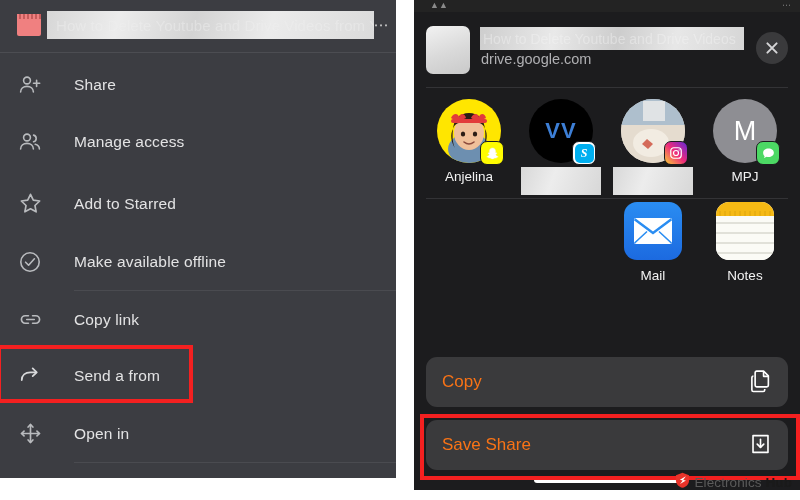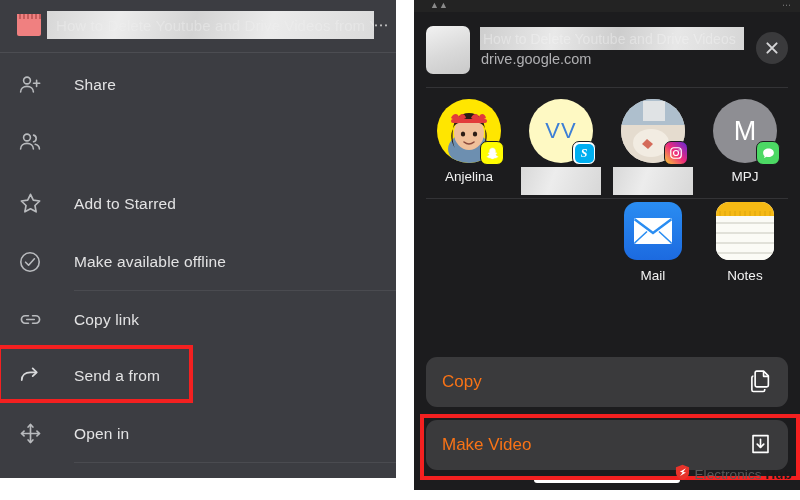--- a/index.html
+++ b/index.html
@@ -211,21 +211,21 @@
     border: 4px solid #f42020; pointer-events: none;
   }
   #home-indicator {
     position: absolute; left: 50%; transform: translateX(-50%);
     bottom: 7px; width: 146px; height: 6px;
     background: #ffffff; border-radius: 3px;
   }
 
   
   #watermark {
-    position: absolute; right: 8px; bottom: 16px;
+    position: absolute; right: 8px; bottom: 8px;
     display: flex; align-items: center; gap: 4px;
   }
   #watermark .wm-text {
     font-size: 13.5px; color: #5a5a5a; letter-spacing: .1px;
   }
   #watermark .wm-text b { color: #1a1a1a; font-weight: 700; }
 </style>
 </head>
 <body>
 
@@ -257,20 +257,21 @@
 
     <div class="menu-item" style="top:113px">
       <span class="menu-icon">
         <svg width="24" height="24" viewBox="0 0 24 24" fill="none" stroke="#b9bbbe" stroke-width="1.6" stroke-linecap="round" stroke-linejoin="round">
           <circle cx="9" cy="7.5" r="3.4"></circle>
           <path d="M2.6 19c0-3.6 2.9-5.6 6.4-5.6s6.4 2 6.4 5.6"></path>
           <path d="M15.6 5.1a3.4 3.4 0 0 1 0 6.6"></path>
           <path d="M17.2 14.2c2.4.6 4.2 2.3 4.2 4.8"></path>
         </svg>
       </span>
+      <span class="menu-label">Manage access</span>
     </div>
 
     <div class="menu-item" style="top:175px">
       <span class="menu-icon">
         <svg width="25" height="25" viewBox="0 0 24 24" fill="none" stroke="#b9bbbe" stroke-width="1.6" stroke-linecap="round" stroke-linejoin="round">
           <path d="M12 3.2l2.7 5.6 6.1.8-4.5 4.3 1.1 6.1-5.4-2.9-5.4 2.9 1.1-6.1L3.2 9.6l6.1-.8z"></path>
         </svg>
       </span>
       <span class="menu-label">Add to Starred</span>
     </div>
@@ -374,21 +375,21 @@
               <svg width="15" height="15" viewBox="0 0 24 24" fill="#ffffff" stroke="#f0efe0" stroke-width=".6">
                 <path d="M12 3c3.2 0 5 2.2 5 5.3 0 1.3-.2 2.3.4 2.6.5.3 1.4-.2 1.8.3.4.6-.4 1.3-1.6 1.8-.5.2-.5.5-.3.9.8 1.6 2.2 2.6 3.5 2.9.5.1.5.6.1.8-.8.4-2 .5-2.4.8-.2.2-.1.8-.5 1-.5.2-1.6-.2-2.7 0-1 .2-1.7 1.3-3.3 1.3s-2.3-1.1-3.3-1.3c-1.1-.2-2.2.2-2.7 0-.4-.2-.3-.8-.5-1-.4-.3-1.6-.4-2.4-.8-.4-.2-.4-.7.1-.8 1.3-.3 2.7-1.3 3.5-2.9.2-.4.2-.7-.3-.9-1.2-.5-2-1.2-1.6-1.8.4-.5 1.3 0 1.8-.3.6-.3.4-1.3.4-2.6C7 5.2 8.8 3 12 3z"></path>
               </svg>
             </div>
           </div>
           <div class="contact-name">Anjelina</div>
         </div>
 
         <div class="contact" style="left:104px">
           <div class="contact-av-wrap">
-            <div class="contact-av" style="background:#fef9c3;color:#3d7fd6;font-size:22px;font-weight:400;letter-spacing:1px">
+            <div class="contact-av" style="background:#000000;color:#3d7fd6;font-size:22px;font-weight:700;letter-spacing:1px">
               <span>VV</span>
             </div>
             <div class="badge" style="background:#ffffff">
               <span style="width:19px;height:19px;border-radius:5px;background:#00aff0;display:flex;
                            align-items:center;justify-content:center;color:#fff;font-size:12px;
                            font-weight:700;font-style:italic;font-family:'Liberation Serif',serif;">S</span>
             </div>
           </div>
           <div class="contact-name-redacted"></div>
         </div>
@@ -468,21 +469,21 @@
         <span class="action-icon">
           <svg width="23" height="25" viewBox="0 0 24 26" fill="none" stroke="#ffffff" stroke-width="1.7" stroke-linejoin="round">
             <path d="M8 2.2h7.2l5 5V17a1.6 1.6 0 0 1-1.6 1.6H8A1.6 1.6 0 0 1 6.4 17V3.8A1.6 1.6 0 0 1 8 2.2z"></path>
             <path d="M15.2 2.2v5.4h5"></path>
             <path d="M4.6 7.4A1.6 1.6 0 0 0 3 9v12.8a1.6 1.6 0 0 0 1.6 1.6h10.2a1.6 1.6 0 0 0 1.6-1.6v-.9"></path>
           </svg>
         </span>
       </div>
 
       <div class="action-row" style="top:408px">
-        <span class="action-label">Make Video</span>
+        <span class="action-label">Save Share</span>
         <span class="action-icon">
           <svg width="23" height="24" viewBox="0 0 24 24" fill="none" stroke="#ffffff" stroke-width="1.7" stroke-linecap="round" stroke-linejoin="round">
             <path d="M4.2 3.2h15.6v17.6H4.2z"></path>
             <path d="M12 7.2v8.2"></path>
             <path d="M8.6 12.1L12 15.5l3.4-3.4"></path>
           </svg>
         </span>
       </div>
 
       <div id="home-indicator"></div>

